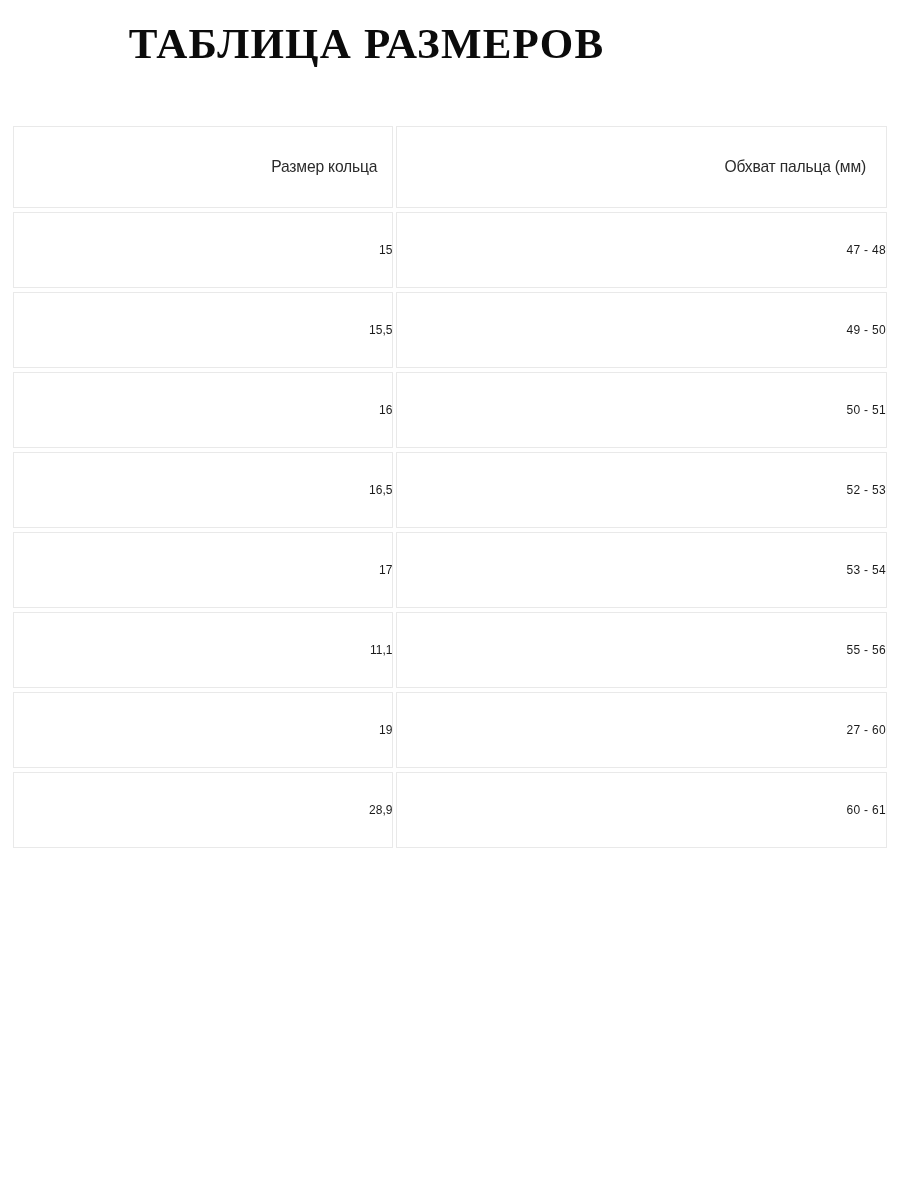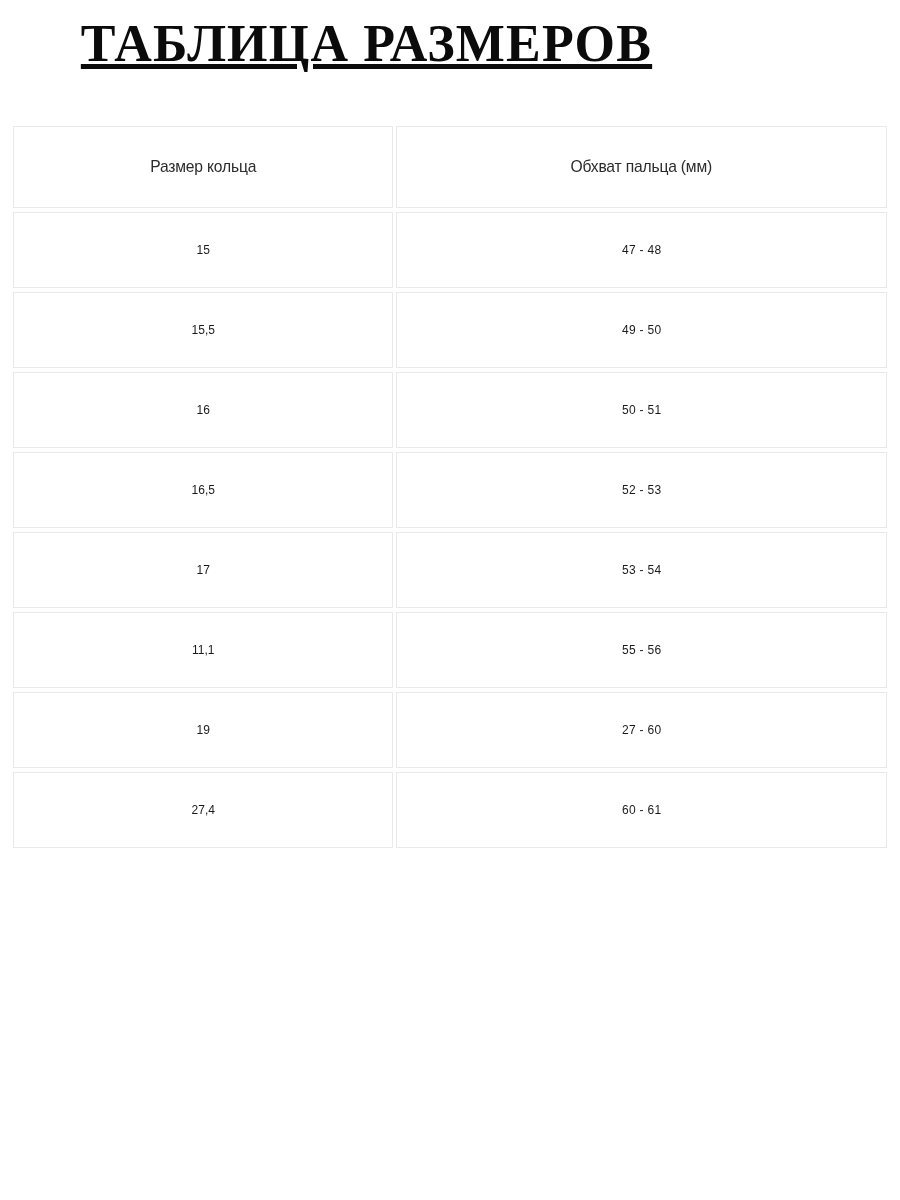--- a/index.html
+++ b/index.html
@@ -24,44 +24,43 @@
 
   
   .title {
     position: absolute;
     top: 18px;
     left: 0;
     width: 733px;
     text-align: center;
     font-family: "Liberation Serif", "DejaVu Serif", serif;
     font-weight: bold;
-    font-size: 52px;
+    font-size: 43px;
     line-height: 52px;
     letter-spacing: 1.2px;
     color: #0b0b0b;
     white-space: nowrap;
-    text-decoration: underline;
   }
 
   
   .size-table {
     position: absolute;
     left: 10px;
     top: 122px;
     width: 880px;
     border-collapse: separate;
     border-spacing: 3px 4px;
     table-layout: fixed;
   }
 
   .size-table td,
   .size-table th {
     border: 1px solid #e9e9e9;
     background: #ffffff;
-    text-align: center;
+    text-align: right;
     vertical-align: middle;
     padding: 0;
     font-weight: normal;
   }
 
   .col-a { width: 380px; }
   .col-b { width: 490px; }
 
   .head-row th {
     height: 80px;
@@ -177,21 +176,21 @@
         <td>
           <span class="cell-inner val-size">19</span>
         </td>
         <td>
           <span class="cell-inner val-range">27 - 60</span>
         </td>
       </tr>
 
       <tr class="data-row">
         <td>
-          <span class="cell-inner val-size">27,4</span>
+          <span class="cell-inner val-size">28,9</span>
         </td>
         <td>
           <span class="cell-inner val-range">60 - 61</span>
         </td>
       </tr>
 
 
     </tbody>
   </table>
 

